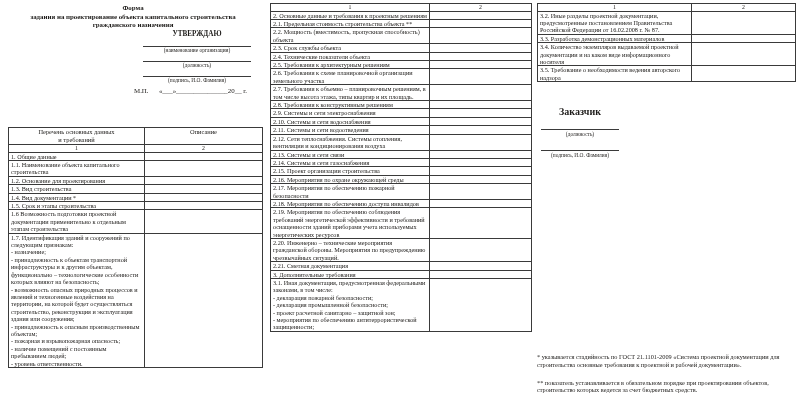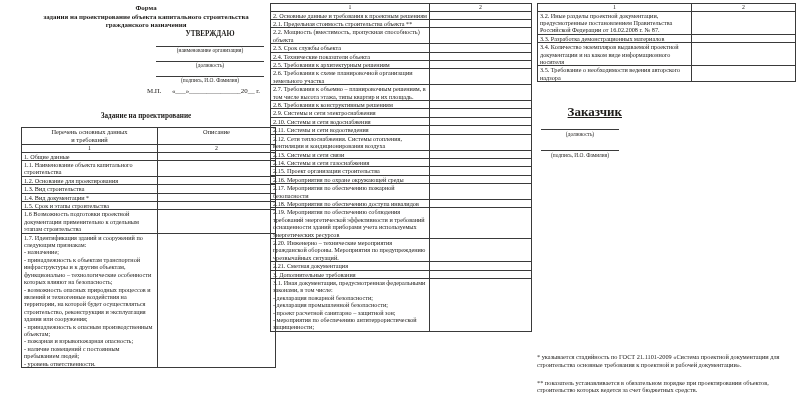--- a/index.html
+++ b/index.html
@@ -2,21 +2,21 @@
 <html><head>
 <meta charset="utf-8">
 <style>
   html,body { margin:0; padding:0; }
   body {
     width:799px; height:407px; position:relative; overflow:hidden;
     background:#ffffff; color:#1e1c1a;
     font-family:"Liberation Serif", "DejaVu Serif", serif;
   }
   .page { position:absolute; top:0; height:407px; overflow:hidden; }
-  #page1 { left:0;   width:266px;margin-left:13px; }
+  #page1 { left:0;   width:266px; }
   #page2 { left:266px; width:267px; }
   #page3 { left:533px; width:266px; }
 
   .form-title {
     position:absolute; top:4px; left:0; right:0;
     text-align:center; font-weight:bold; font-size:6.9px; line-height:8.6px;
     white-space:pre-line;
   }
   .approve { position:absolute; top:30px; left:134px; width:126px; text-align:center; }
   .approve-title { font-weight:bold; font-size:7.2px; line-height:8px; }
@@ -47,21 +47,21 @@
 
   #table1 { position:absolute; top:127px; left:8px; width:254px; }
   #table2 { position:absolute; top:3px;  left:4px; width:261px; }
   #table3 { position:absolute; top:3px;  left:4px; width:258px; }
 
   .signatures {
     position:absolute; top:108px; left:5px; width:256px;
     display:flex; justify-content:space-between;
   }
   .sig-block { width:84px; text-align:center; }
-  .sig-label { text-align:right; font-weight:bold; font-size:13px; line-height:8px;text-decoration:underline; }
+  .sig-label { text-align:center; font-weight:bold; font-size:10px; line-height:8px; }
   .sig-block .uline { width:78px; margin:13px auto 0 auto; }
   .sig-block .uline + .ucap { margin-top:1px; }
 
   .footnotes {
     position:absolute; top:353px; left:4px; width:258px;
     font-size:6.3px; line-height:7.8px;
   }
   .footnote { margin:0 0 10px 0; }
 </style>
 </head>
@@ -77,21 +77,20 @@
     <div class="uline"></div>
     <div class="ucap">(наименование организации)</div>
     <div class="uline"></div>
     <div class="ucap">(должность)</div>
     <div class="uline"></div>
     <div class="ucap">(подпись, И.О. Фамилия)</div>
   </div>
 
   <div class="stamp">М.П.      «___»_______________20__ г.</div>
 
-  <div class="section-title">Задание на проектирование</div>
 
   <table class="doc" id="table1">
     <colgroup>
         <col style="width:136px">
         <col style="width:118px">
       </colgroup>
     <thead>
       <tr>
         <th class="colhead">Перечень основных данных
 и требований</th>

